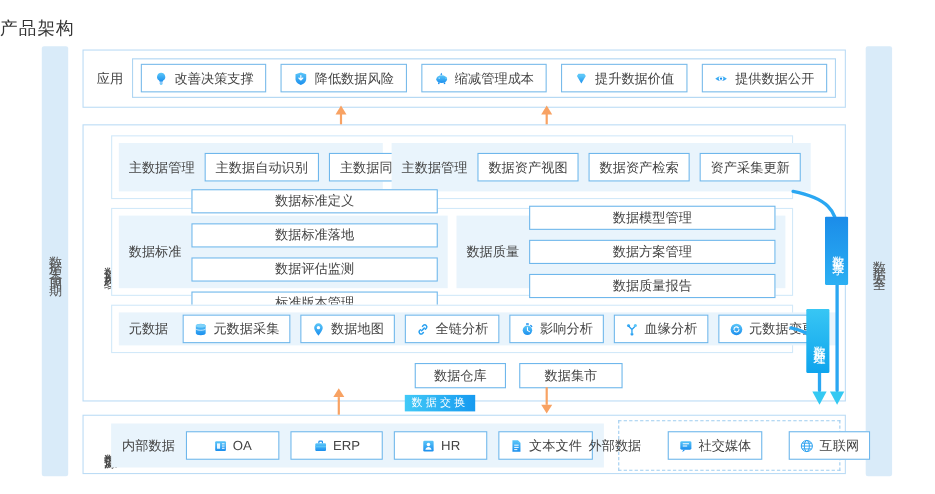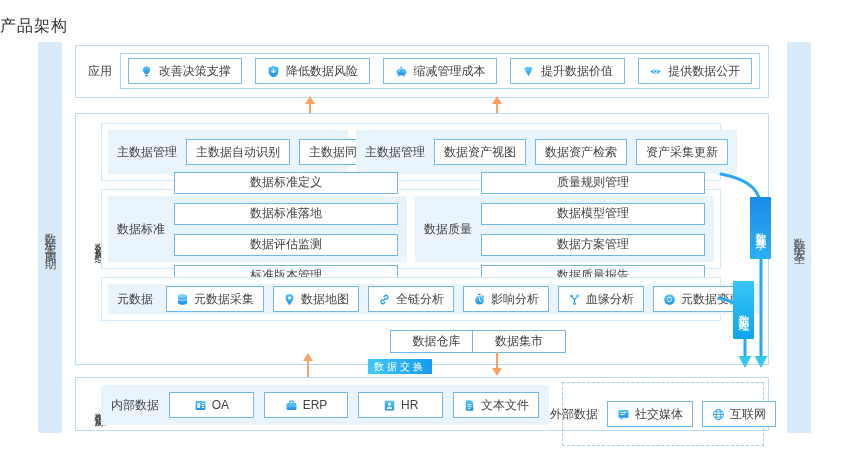--- a/index.html
+++ b/index.html
@@ -26,22 +26,22 @@
   .btn{background:#fff;border:1px solid #6fb7ec;height:26px;display:inline-flex;align-items:center;
        justify-content:center;gap:5px;padding:0 9px;box-sizing:border-box;white-space:nowrap}
   .grid2{display:grid;grid-template-columns:1fr;gap:9px 10px;flex:1}
   .grid2 .btn{height:22px;padding:0 4px}
   .store-btn{position:absolute;height:23px;background:#fff;border:1px solid #6fb7ec;box-sizing:border-box;
              display:flex;align-items:center;justify-content:center}
   
   #src-box{top:377px;height:54px}
   .internal-panel{position:absolute;left:25px;top:7px;width:448px;height:40px;background:#e9f4fc;
                   display:flex;align-items:center;gap:10px;padding:0 10px;box-sizing:border-box}
-  .external-panel{position:absolute;left:486px;top:4px;width:202px;height:64px;border:1px dashed #9ecdf0;
-                  display:flex;align-items:center;justify-content:center;gap:9px;box-sizing:border-box}
+  .external-panel{position:absolute;left:486px;top:4px;width:202px;height:46px;border:1px dashed #9ecdf0;
+                  display:flex;align-items:center;justify-content:center;gap:24px;box-sizing:border-box}
   
   .hbadge{position:absolute;left:368px;top:359px;width:64px;height:15px;z-index:6;color:#fff;
           font-size:10px;letter-spacing:3px;text-align:center;line-height:15px;
           background:linear-gradient(90deg,#41c9f7,#169af0)}
   .vbadge{position:absolute;z-index:6;color:#fff;font-size:11px;display:flex;align-items:center;
           justify-content:center;border-radius:1px}
   #share-badge{left:750px;top:197px;width:21px;height:62px;background:linear-gradient(180deg,#1b8ce9,#2bb0f3)}
   #process-badge{left:733px;top:281px;width:21px;height:58px;background:linear-gradient(180deg,#38c6f4,#0ea4ed)}
   .vbadge span{writing-mode:vertical-rl;letter-spacing:2px}
   #overlay{position:absolute;left:0;top:0;z-index:5;pointer-events:none}
@@ -153,21 +153,20 @@
       <div class="grid2">
         <span class="btn">数据标准定义</span>
         <span class="btn">数据标准落地</span>
         <span class="btn">数据评估监测</span>
         <span class="btn">标准版本管理</span>
       </div>
     </div>
     <div class="panel" style="flex:1">
       <span class="lbl">数据质量</span>
       <div class="grid2">
-        <span class="btn">质量规则管理</span>
         <span class="btn">数据模型管理</span>
         <span class="btn">数据方案管理</span>
         <span class="btn">数据质量报告</span>
       </div>
     </div>
   </div>
 
   <div class="row" style="top:163px;height:44px">
     <div class="panel" style="flex:1">
       <span class="lbl" style="margin-right:4px">元数据</span>
@@ -231,21 +230,21 @@
               <path d="M5.2 8a2.8 2.8 0 0 1 4.8-2M10.8 8a2.8 2.8 0 0 1-4.8 2" stroke="#fff" stroke-width="1.2" fill="none" stroke-linecap="round"></path>
               <polygon points="10.4,5.2 10.2,7.2 8.6,6" fill="#fff"></polygon>
               <polygon points="5.6,10.8 5.8,8.8 7.4,10" fill="#fff"></polygon>
             </svg>
           </span>
         <span class="lbl">元数据变更</span>
       </span>
     </div>
   </div>
 
-  <div class="store-btn" style="left:314px;top:216px;width:93px">数据仓库</div>
+  <div class="store-btn" style="left:301px;top:216px;width:83px">数据仓库</div>
   <div class="store-btn" style="left:396px;top:216px;width:94px">数据集市</div>
 </div>
 
 <div class="frame" id="src-box">
   <div class="frame-label">
     <span class="vtext" style="letter-spacing:1px">数据源</span>
   </div>
   <div class="internal-panel">
     <span class="lbl">内部数据</span>
     <span class="btn" style="flex:1">

